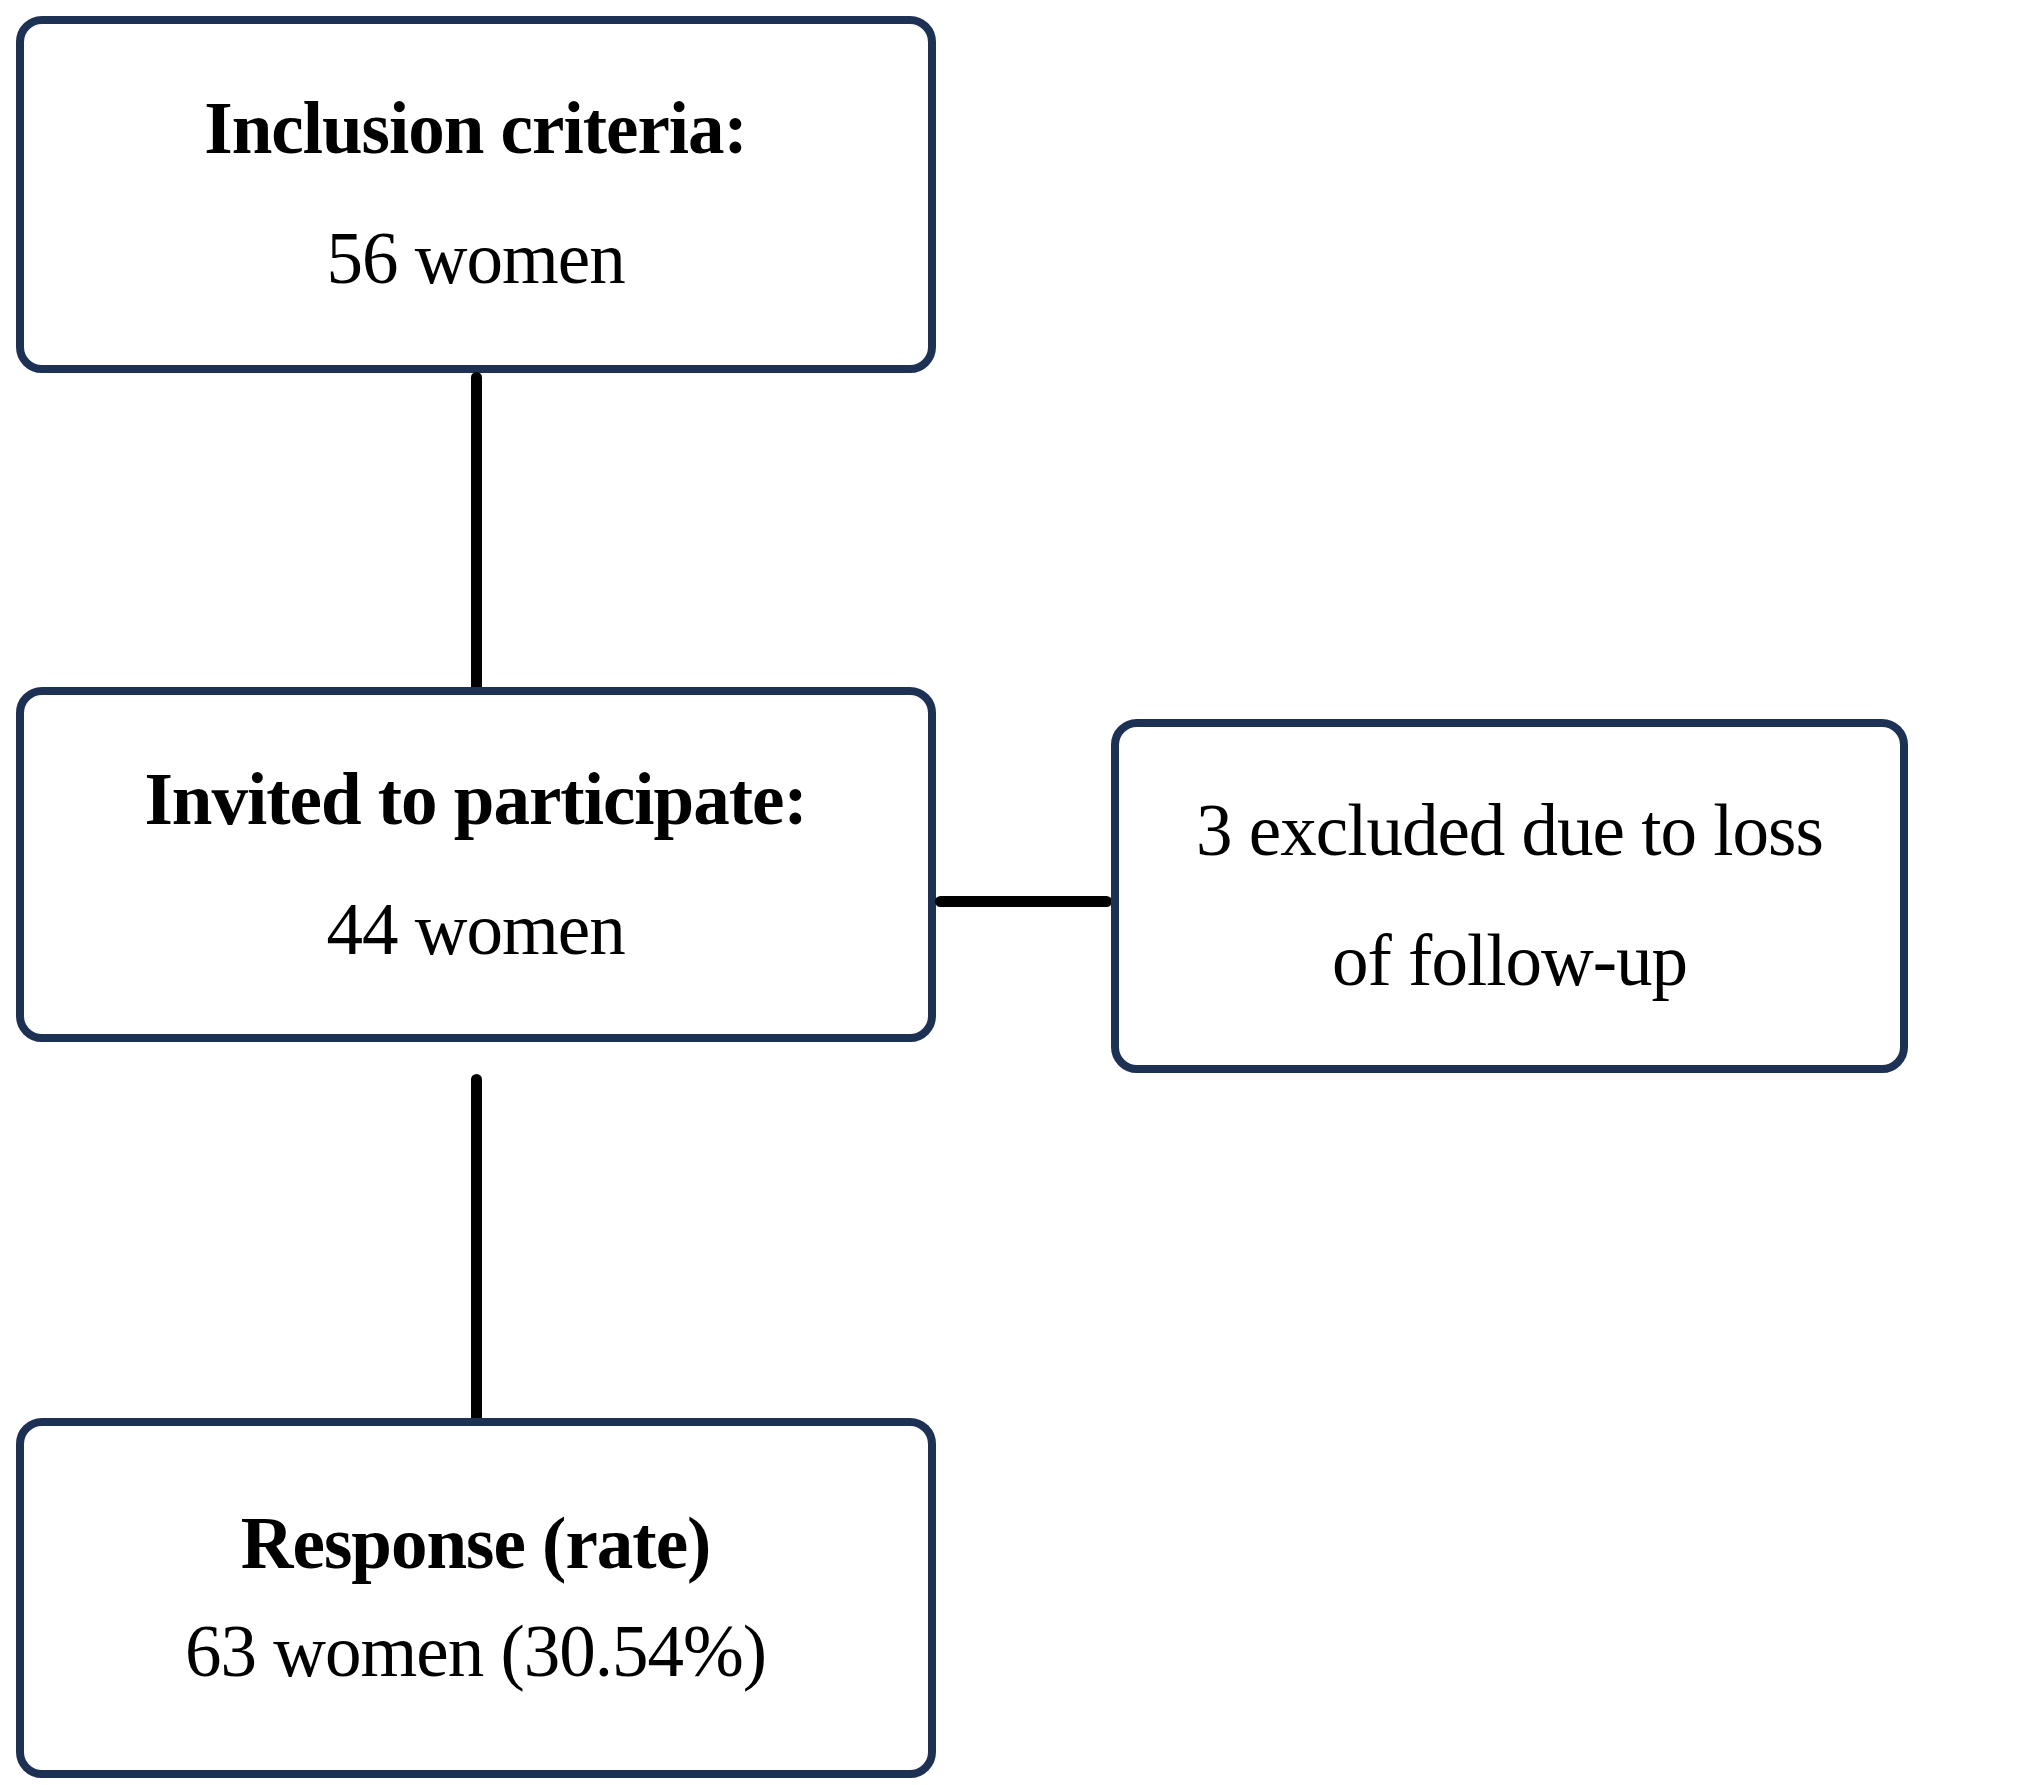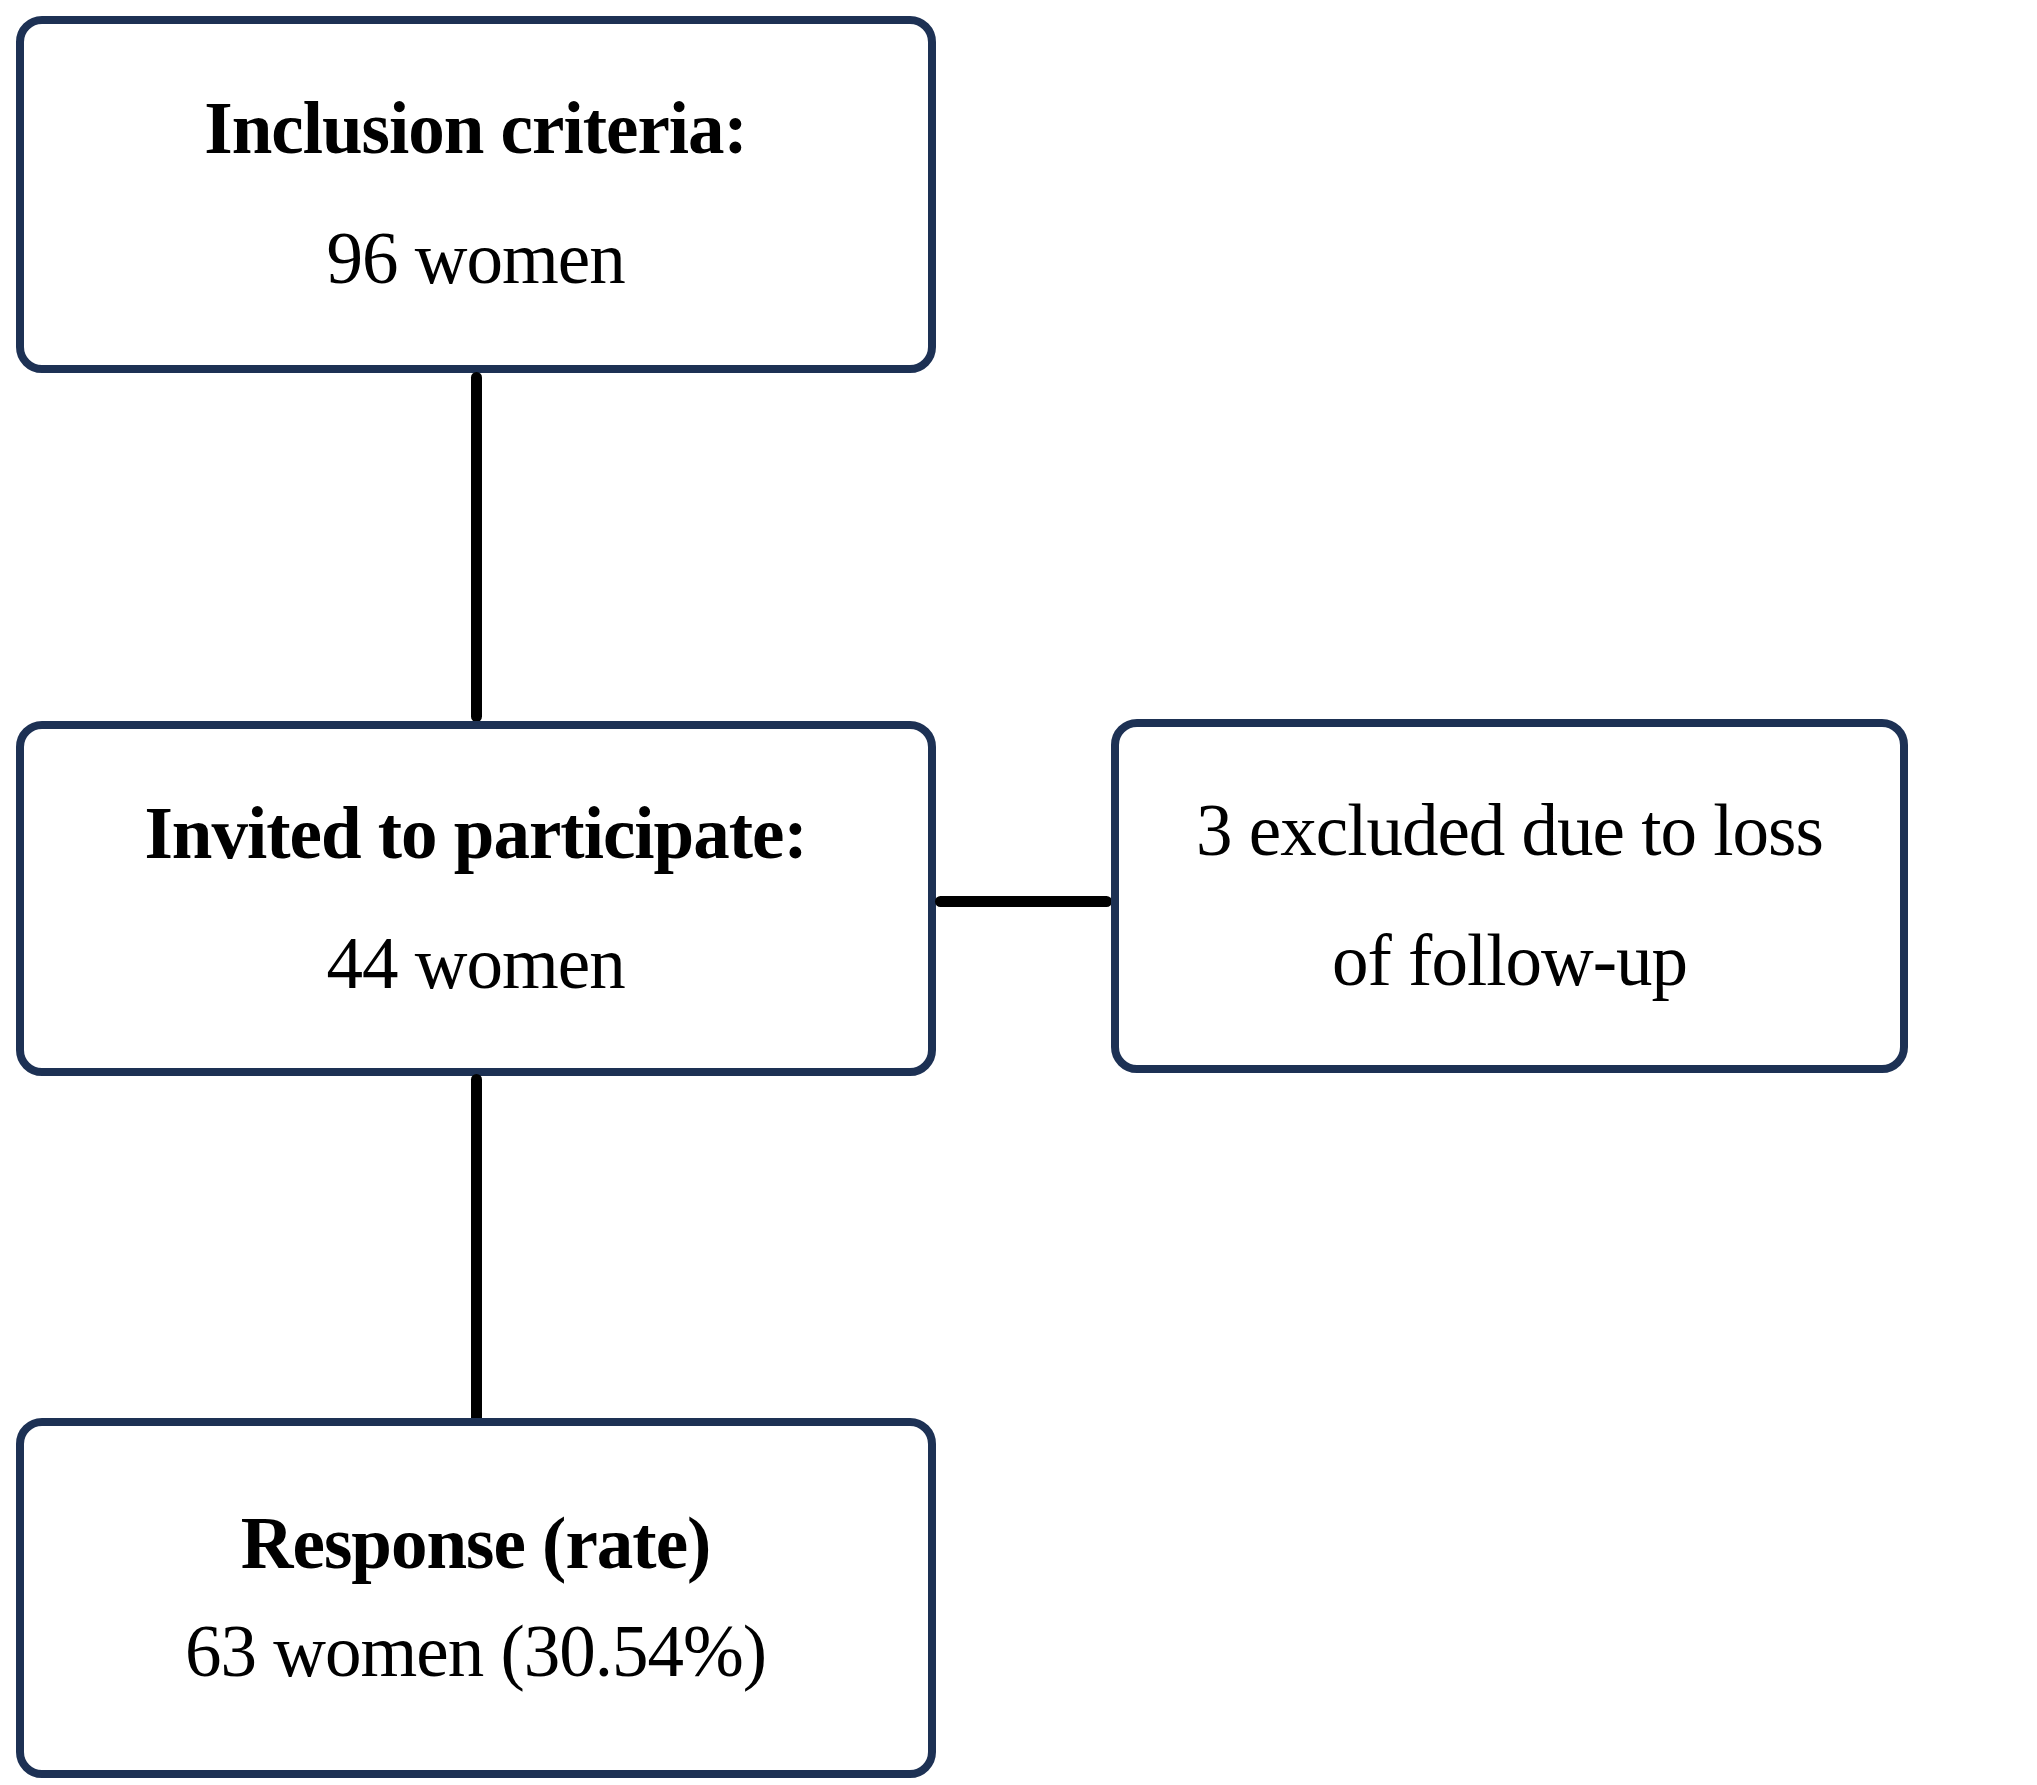--- a/index.html
+++ b/index.html
@@ -33,39 +33,39 @@
     color: var(--text-color);
   }
   .flow-box .line {
     font-size: 73px;
     line-height: 1.04;
     white-space: nowrap;
     letter-spacing: -1px;
   }
   .flow-box .line.bold { font-weight: bold; }
   #box-inclusion { left: 7.6px;    top: 7.6px;    width: 920px; height: 357px; }
-  #box-invited   { left: 7.6px;    top: 713px;  width: 920px; height: 355px; }
+  #box-invited   { left: 7.6px;    top: 679px;  width: 920px; height: 355px; }
   #box-excluded  { left: 1103px; top: 711px;  width: 797px; height: 354px; }
   #box-response  { left: 7.6px;    top: 1410px; width: 920px; height: 360px; gap: 24px; }
   .connector {
     position: absolute;
     background: var(--connector-color);
   }
   #conn-inclusion-invited { left: 463px; top: 364px;  width: 10.5px;  height: 350px; }
   #conn-invited-excluded  { left: 927px; top: 888px;  width: 177px; height: 11.4px; }
   #conn-invited-response  { left: 463px; top: 1066px; width: 10.5px;  height: 352px; }
 </style>
 </head>
 <body>
 
 <div class="canvas">
 
   <div class="flow-box" id="box-inclusion">
     <div class="line bold">Inclusion criteria:</div>
-    <div class="line">96 women</div>
+    <div class="line">56 women</div>
   </div>
 
   <div class="connector" id="conn-inclusion-invited"></div>
 
   <div class="flow-box" id="box-invited">
     <div class="line bold">Invited to participate:</div>
     <div class="line">44 women</div>
   </div>
 
   <div class="connector" id="conn-invited-excluded"></div>

